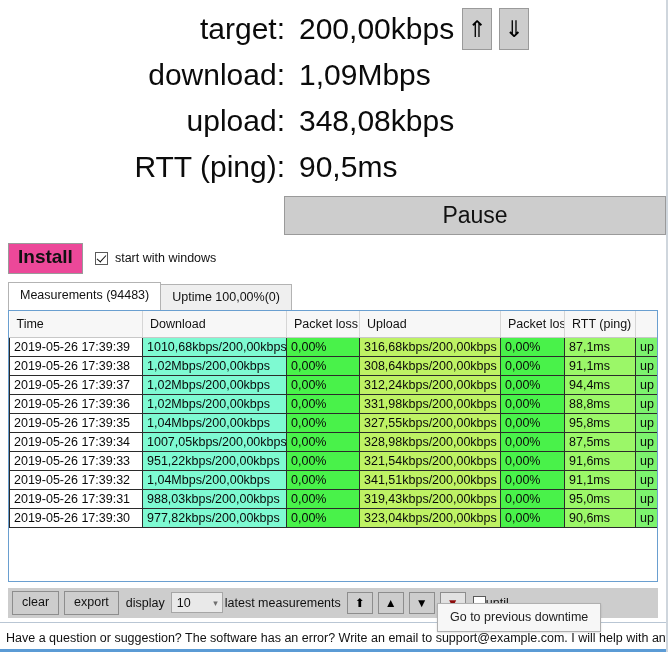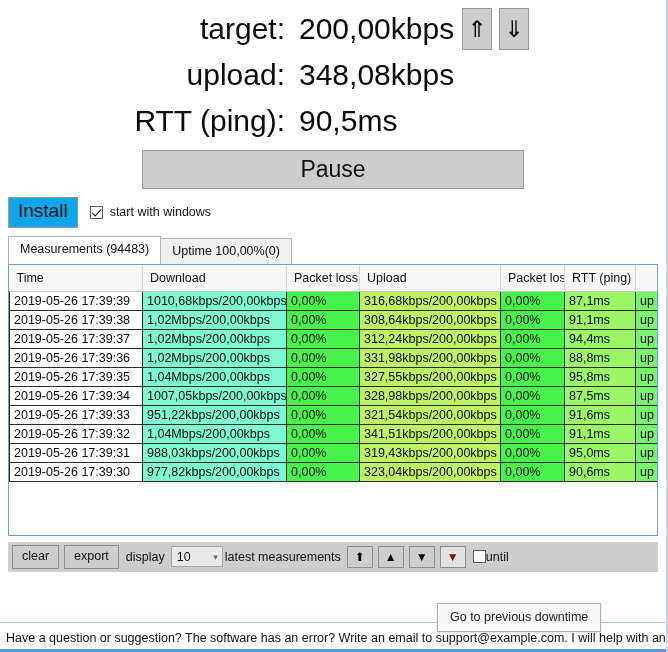--- a/index.html
+++ b/index.html
@@ -63,21 +63,21 @@
     font-size: 23px;
     line-height: 1;
     color: #000;
     cursor: pointer;
     box-sizing: border-box;
   }
 
   
   .pause-wrap {
     display: flex;
-    justify-content: center;
+    justify-content: flex-end;
     margin-top: 6px;
   }
   .pause-btn {
     width: 382px;
     height: 39px;
     background: #cdcdcd;
     border: 1px solid #9a9a9a;
     font-size: 23px;
     font-family: "Liberation Sans", sans-serif;
     color: #111;
@@ -86,28 +86,29 @@
   }
 
   
   .install-row {
     display: flex;
     align-items: center;
     margin-top: 8px;
     padding-left: 8px;
   }
   .install-btn {
-    background: #0ea5e9;
+    background: #ec4899;
     border: 1px solid #9a9a9a;
     font-size: 19px;
     font-family: "Liberation Sans", sans-serif;
     padding: 3px 9px 5px 9px;
     color: #111;
     cursor: pointer;
     line-height: 1.1;
+    font-weight: bold;
   }
   .chk-wrap {
     display: flex;
     align-items: center;
     margin-left: 12px;
     cursor: pointer;
   }
   .chk {
     width: 13px;
     height: 13px;
@@ -358,20 +359,24 @@
       <div class="arrow-btns">
         <div class="arrow-btn">
           <span>⇑</span>
         </div>
         <div class="arrow-btn">
           <span>⇓</span>
         </div>
       </div>
     </div>
 
+    <div class="stat-row">
+      <div class="stat-label">download:</div>
+      <div class="stat-value">1,09Mbps</div>
+    </div>
 
     <div class="stat-row">
       <div class="stat-label">upload:</div>
       <div class="stat-value">348,08kbps</div>
     </div>
 
     <div class="stat-row">
       <div class="stat-label">RTT (ping):</div>
       <div class="stat-value">90,5ms</div>
     </div>

